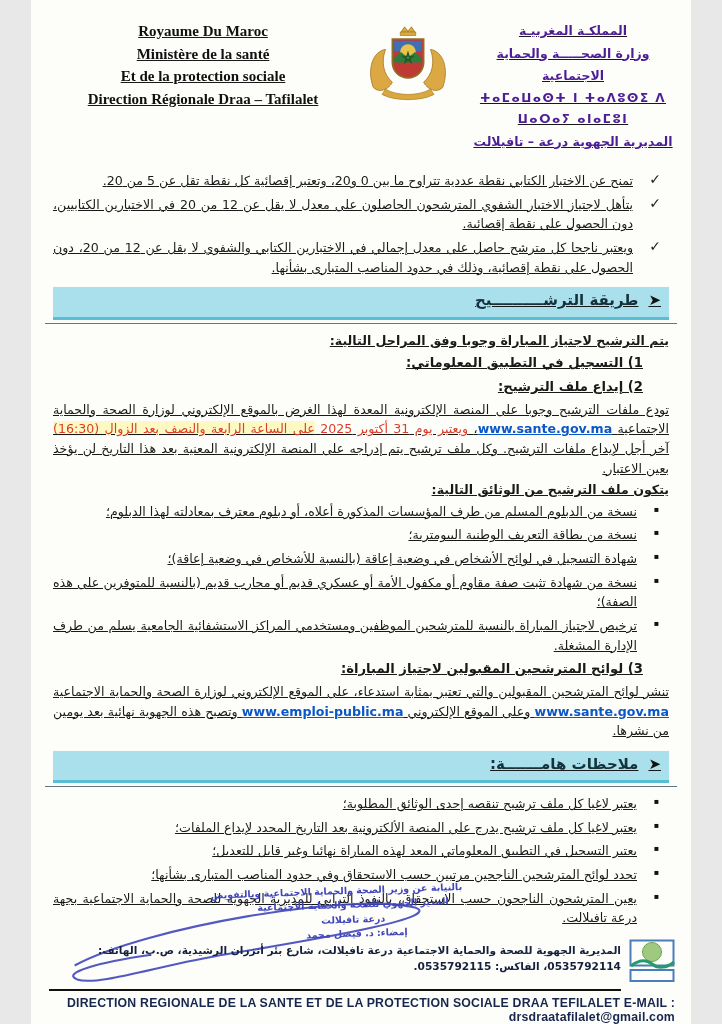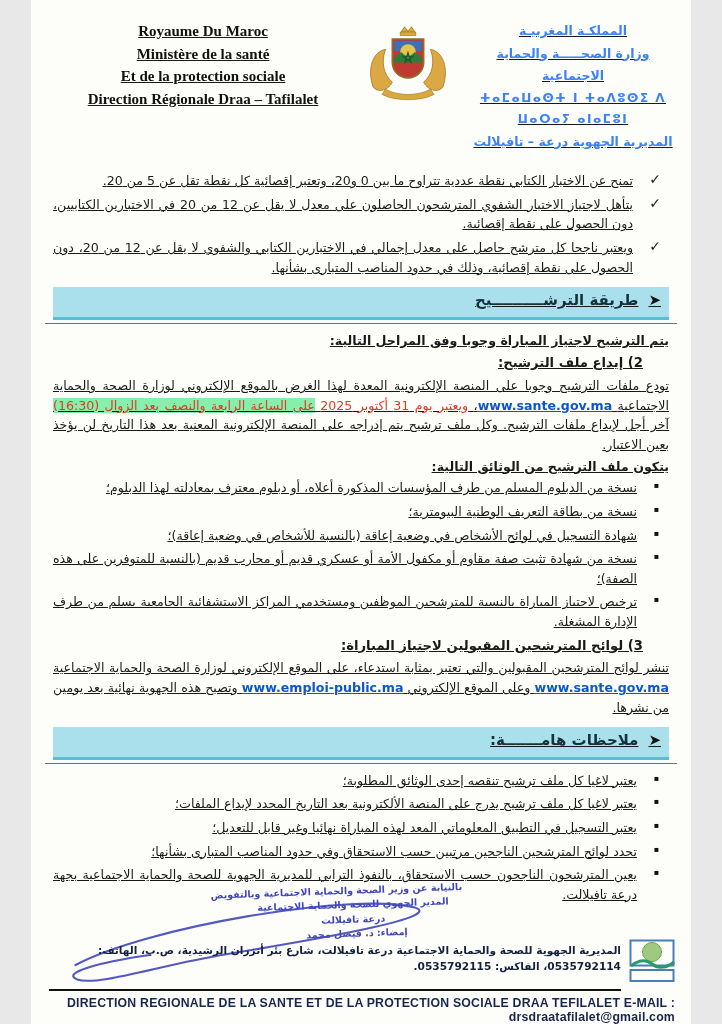--- a/index.html
+++ b/index.html
@@ -4,21 +4,21 @@
 <style>
   html,body{margin:0;padding:0;background:#e8e8e8;}
   .page{position:relative;width:660px;height:1024px;margin:0 auto;background:#fdfdfa;
         overflow:hidden;color:#191919;font-family:"DejaVu Sans",sans-serif;text-decoration:underline;}
   
   .header{display:flex;align-items:flex-start;padding:20px 12px 0 26px;}
   .hdr-fr{width:292px;font-family:"Liberation Serif",serif;font-weight:bold;
           font-size:15px;line-height:1.5;text-align:center;color:#101010;}
   .crest-wrap{width:118px;display:flex;justify-content:center;margin-top:2px;}
   .hdr-ar{flex:1;direction:rtl;text-align:center;font-weight:bold;font-size:12.5px;
-          line-height:1.8;color:#3b82f6;}
+          line-height:1.8;color:#4c1d95;}
   .tifinagh{font-size:12px;letter-spacing:1.5px;}
   
   .content{direction:rtl;margin:18px 22px 0 22px;font-size:12.6px;line-height:1.56;
            text-align:justify;}
   ul.checks{list-style:none;margin:0;padding:0;}
   ul.checks li{position:relative;padding-right:36px;margin-bottom:4px;}
   .check{position:absolute;right:8px;top:-2px;font-size:14px;font-weight:bold;color:#222;}
   .banner{display:flex;align-items:center;gap:10px;background:#aadfec;
           border-bottom:3px solid #57bed5;padding:2px 8px 4px;margin:10px 0 0;
           font-size:15px;font-weight:bold;color:#14323a;}
@@ -26,21 +26,21 @@
   .banner-rule{border-top:1.5px solid #5d7880;margin:3px -8px 7px;}
   .intro{font-weight:bold;margin:0 0 2px;}
   .step{font-size:13.2px;font-weight:bold;margin:3px 26px 2px 0;}
   .para{margin:0 0 2px;}
   .docs-head{font-weight:bold;margin:2px 0;}
   ul.squares{list-style:none;margin:2px 0 0;padding:0;}
   ul.squares li{position:relative;padding-right:32px;margin-bottom:4px;}
   .sq{position:absolute;right:10px;top:2px;font-size:8px;color:#111;}
   .link{color:#0b57c8;font-weight:bold;text-decoration:underline;direction:ltr;unicode-bidi:embed;}
   .red{color:#dd3b26;}
-  .hl{background:#86efac;}
+  .hl{background:#fef9c3;}
   
   .signature{position:absolute;top:886px;left:82px;width:350px;direction:rtl;
              color:#4146bb;transform:rotate(-2deg);}
   .sig-line{font-size:9.5px;font-weight:bold;line-height:1.5;white-space:nowrap;}
   .sig-ind1{margin-right:14px;} .sig-ind2{margin-right:78px;} .sig-ind3{margin-right:56px;}
   .sig-svg{position:absolute;top:6px;left:-58px;pointer-events:none;}
   
   .footer{position:absolute;left:16px;right:16px;bottom:0;}
   .footer-top{display:flex;direction:rtl;align-items:flex-start;gap:8px;}
   .flogo{flex:none;margin-top:-4px;}
@@ -107,20 +107,21 @@
     </ul>
 
     <div class="banner">
       <span class="arrow">➤</span>
       <span>طريقة الترشــــــــــيح</span>
     </div>
     <div class="banner-rule"></div>
 
     <p class="intro">يتم الترشيح لاجتياز المباراة وجوبا وفق المراحل التالية:</p>
 
+    <div class="step">1) التسجيل في التطبيق المعلوماتي:</div>
 
     <div class="step">2) إيداع ملف الترشيح:</div>
     <p class="para"><span>تودع ملفات الترشيح وجوبا على المنصة الإلكترونية المعدة لهذا الغرض بالموقع الإلكتروني لوزارة الصحة والحماية الاجتماعية</span>
       <span class="link">www.sante.gov.ma</span><span>،</span>
       <span class="red">ويعتبر يوم 31 أكتوبر 2025</span>
       <span class="red hl">على الساعة الرابعة والنصف بعد الزوال (16:30)</span>
       <span>آخر أجل لإيداع ملفات الترشيح. وكل ملف ترشيح يتم إدراجه على المنصة الإلكترونية المعنية بعد هذا التاريخ لن يؤخذ بعين الاعتبار.</span></p>
 
     <div class="docs-head">يتكون ملف الترشيح من الوثائق التالية:</div>
     <ul class="squares">

